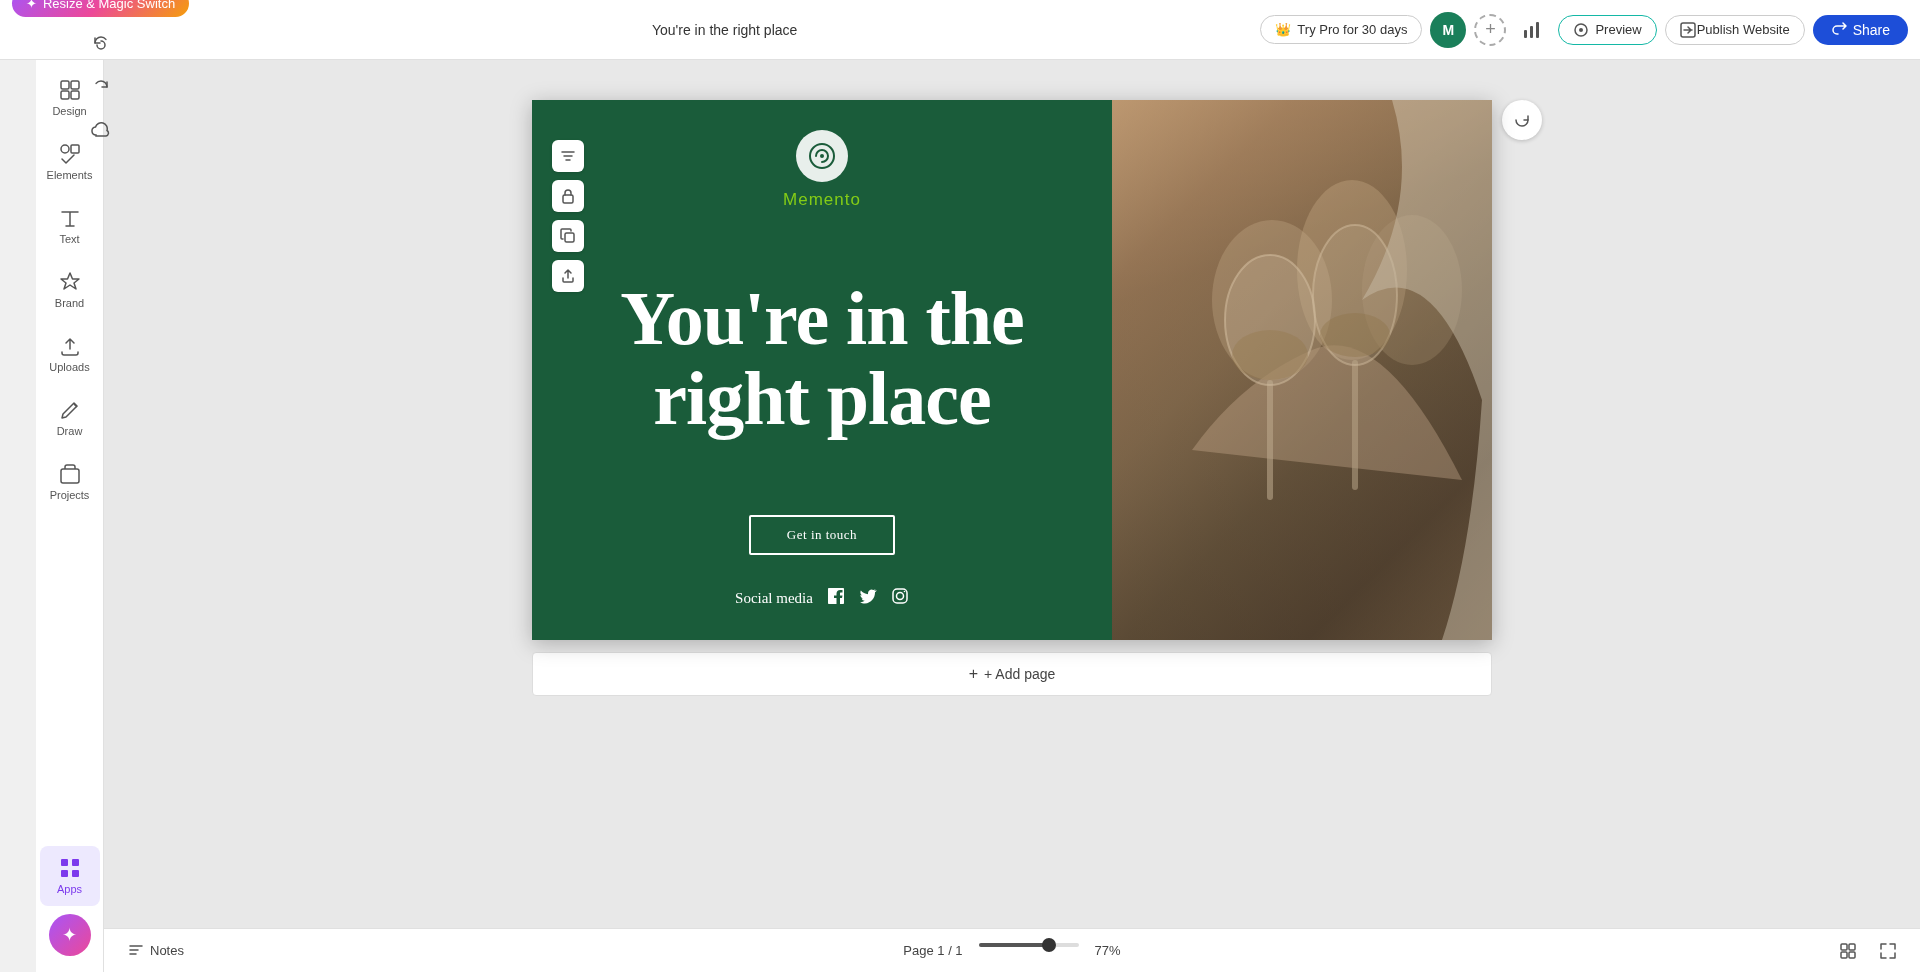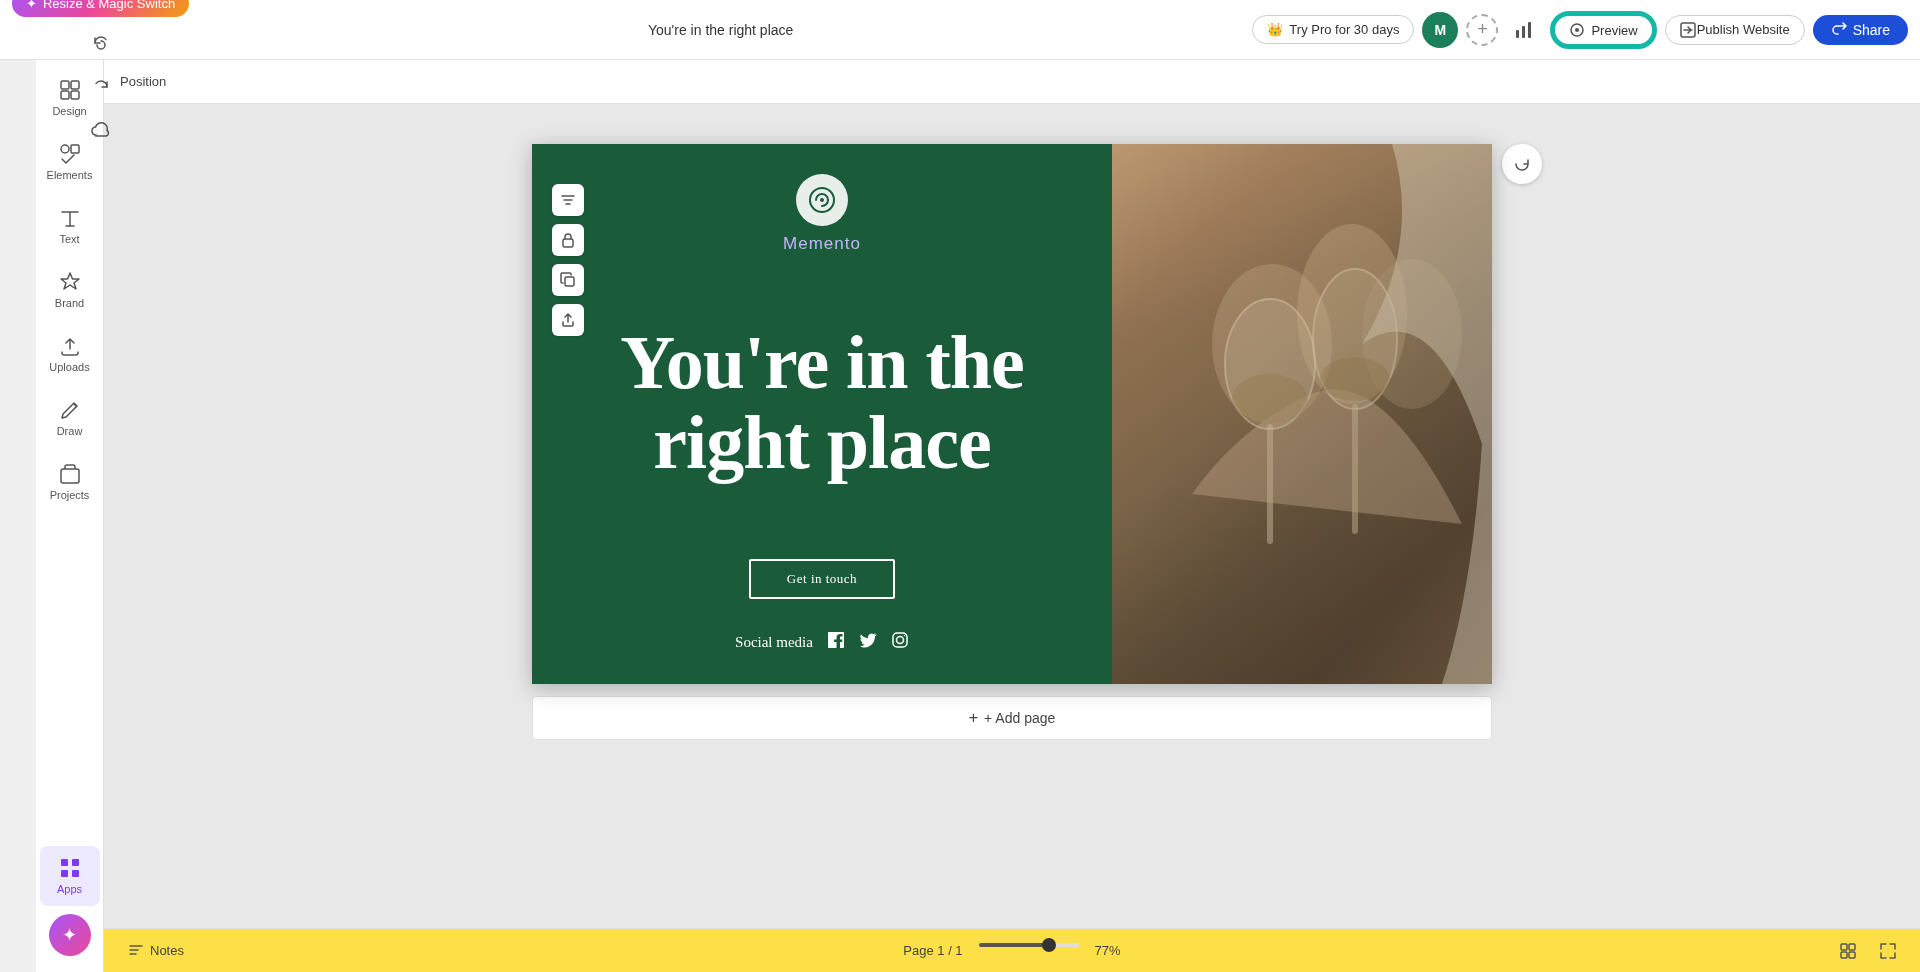--- a/index.html
+++ b/index.html
@@ -46,22 +46,22 @@
     .add-user-btn {
       width: 32px; height: 32px; border-radius: 50%; border: 2px dashed #aaa;
       display: flex; align-items: center; justify-content: center;
       color: #888; font-size: 18px; cursor: pointer;
     }
     .analytics-btn {
       width: 36px; height: 36px; display: flex; align-items: center; justify-content: center;
       cursor: pointer; border-radius: 6px; color: #555;
     }
     .preview-btn {
-      display: flex; align-items: flex-end; gap: 6px;
-      border: 5px solid #14b8a6; border-radius: 20px; padding: 6px 14px;
+      display: flex; align-items: flex-start; gap: 6px;
+      border: 1px solid #14b8a6; border-radius: 20px; padding: 6px 14px;
       font-size: 13px; cursor: pointer; color: #333;
     }
     .publish-btn {
       display: flex; align-items: center; gap: 1px;
       border: 1px solid #ccc; border-radius: 20px; padding: 6px 14px;
       font-size: 13px; cursor: pointer; color: #333;
     }
     .share-btn {
       display: flex; align-items: center; gap: 6px;
       background: #1d4ed8; color: white; border-radius: 20px; padding: 7px 18px;
@@ -218,21 +218,21 @@
       margin-bottom: 20px;
     }
     .logo-circle {
       width: 52px; height: 52px; border-radius: 50%;
       background: rgba(255,255,255,0.9);
       display: flex; align-items: center; justify-content: center;
       margin-bottom: 8px;
       color: #1a5c3a; font-size: 22px;
     }
     .logo-name {
-      color: #c4b5fd; font-size: 17px; font-weight: 400; letter-spacing: 1px;
+      color: #84cc16; font-size: 17px; font-weight: 400; letter-spacing: 1px;
     }
 
     .canvas-headline {
       color: white;
       font-size: 76px;
       font-weight: 700;
       line-height: 1.05;
       text-align: center;
       font-family: Georgia, 'Times New Roman', serif;
       letter-spacing: -1px;
@@ -309,21 +309,21 @@
       cursor: pointer;
       border-radius: 4px;
       font-size: 14px;
       color: #444;
       gap: 6px;
     }
 
     
     .bottom-bar {
       height: 44px;
-      background: #fde047;
+      background: #ffffff;
       border-top: 1px solid #e0e0e0;
       display: flex;
       align-items: center;
       padding: 0 16px;
       justify-content: space-between;
       flex-shrink: 0;
     }
     .bottom-left { display: flex; align-items: center; gap: 8px; font-size: 13px; color: #444; }
     .bottom-center { display: flex; align-items: flex-start; gap: 16px; font-size: 13px; color: #444; }
     .bottom-right { display: flex; align-items: center; gap: 8px; font-size: 13px; color: #444; }
@@ -488,23 +488,20 @@
         <span class="sidebar-item-label" style="color:#7c3aed">Apps</span>
       </div>
       <div class="canva-ai-btn">
         <span style="color:white; font-size:18px;">✦</span>
       </div>
     </div>
   </div>
 
   <div class="content-area">
 
-    <div class="position-bar">
-      <span>Position</span>
-    </div>
 
     <div class="canvas-wrapper">
       <div class="canvas-container">
 
         <div class="tool-strip">
           <div class="tool-btn">
             <svg width="16" height="16" viewBox="0 0 16 16" fill="none">
               <path d="M2 4h12M4 8h8M6 12h4" stroke="#555" stroke-width="1.5" stroke-linecap="round"></path>
             </svg>
           </div>

